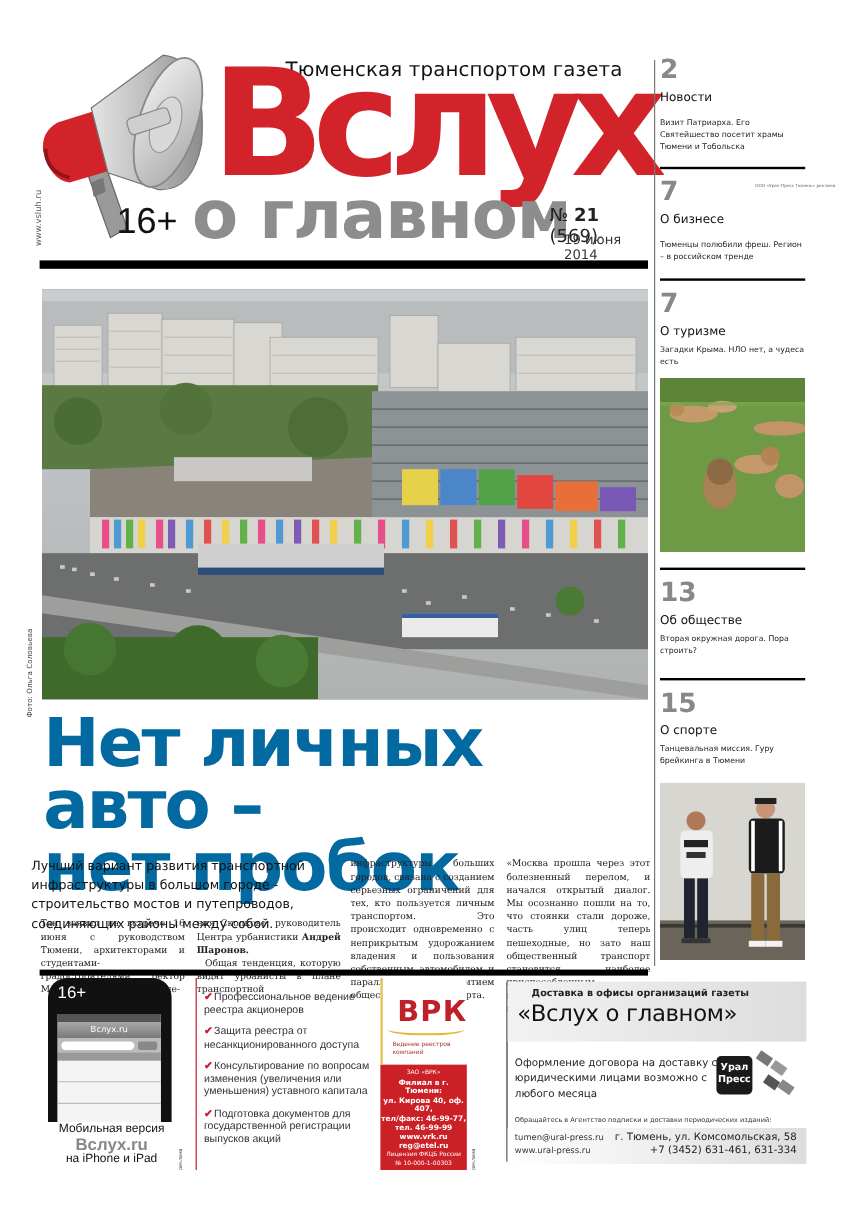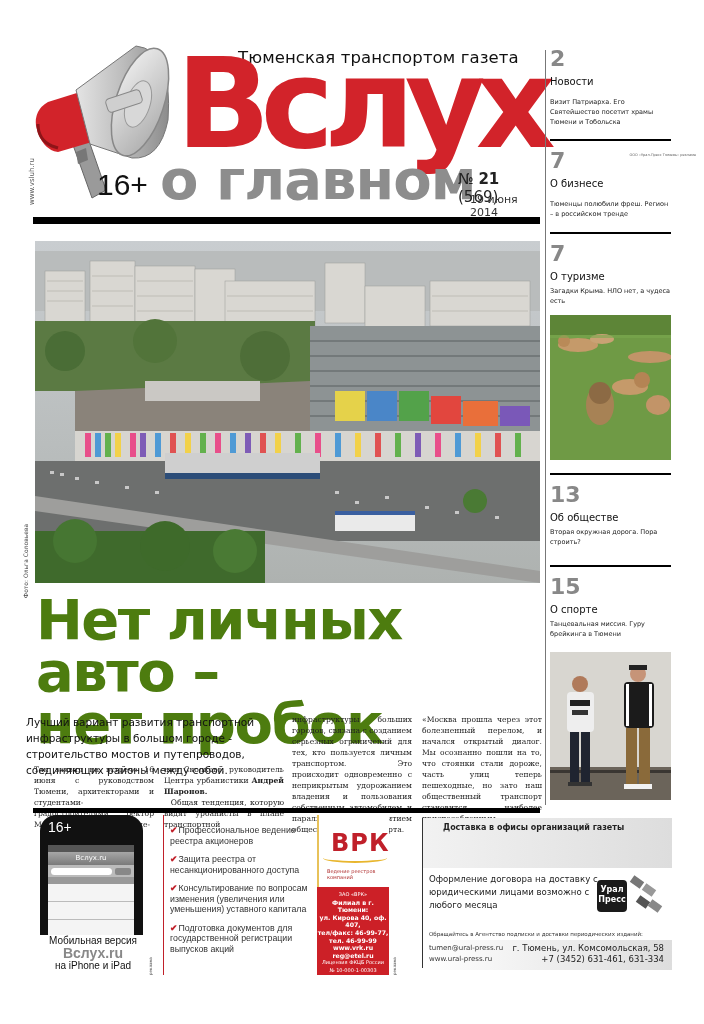--- a/index.html
+++ b/index.html
@@ -22,21 +22,21 @@
                    transform: rotate(-90deg); transform-origin: left top; white-space: nowrap; }
   .masthead-rule { position: absolute; left: 33px; top: 217px; width: 507px; height: 7px; background: #000; }
 
   
   .main-photo { position: absolute; left: 35px; top: 241px; width: 505px; height: 342px; overflow: hidden; background: #9aa09a; }
   .photo-credit { position: absolute; left: 22px; top: 598px; font-size: 6px; color: #444;
                   transform: rotate(-90deg); transform-origin: left top; white-space: nowrap; }
 
   
   .headline { position: absolute; left: 36px; top: 594px; width: 500px; font-family: "DejaVu Sans", sans-serif;
-              font-size: 56px; line-height: 52px; color: #4d7c0f; letter-spacing: -1.5px; }
+              font-size: 56px; line-height: 52px; color: #0369a1; letter-spacing: -1.5px; }
   .lead { position: absolute; left: 26px; top: 714px; width: 256px; font-size: 10.5px; line-height: 16px; color: #111; }
   .body-cols { position: absolute; left: 34px; top: 764px; width: 250px; display: flex; gap: 10px; }
   .col { font-family: "DejaVu Serif", serif; font-size: 7.6px; line-height: 11px; color: #222; text-align: justify; }
   .col-a { width: 120px; }
   .col-b { width: 120px; }
   .body-cols-right { position: absolute; left: 292px; top: 714px; width: 250px; display: flex; gap: 10px; }
   .body-cols-right .col { width: 120px; }
   .col b { font-weight: bold; }
   .article-rule { position: absolute; left: 33px; top: 808px; width: 507px; height: 5px; background: #000; }
 
@@ -76,21 +76,21 @@
   .vrk-card .logo { position: absolute; left: 12px; top: 14px; font-size: 24px; font-weight: bold; color: #c0202a; letter-spacing: 1px; }
   .vrk-card .swoosh { position: absolute; left: 4px; top: 38px; width: 64px; height: 10px; border-bottom: 2px solid #e8b62e; border-radius: 0 0 50% 50%; }
   .vrk-card .slogan { position: absolute; left: 8px; top: 53px; font-size: 5px; color: #b03030; line-height: 6px; }
   .vrk-card .bottom { height: 88px; background: #cc2027; color: #fff; text-align: center; font-size: 6.2px; line-height: 7.6px; padding-top: 4px; font-weight: bold; }
   .vrk-card .bottom .small { font-weight: normal; font-size: 5px; }
 
   .ad-ural { position: absolute; left: 422px; top: 818px; width: 250px; height: 150px; border-left: 1px solid #333; }
   .ural-head { height: 50px; background: linear-gradient(90deg, #f2f2f2, #ddd); padding: 5px 0 0 8px; }
   .ural-head .h1 { font-size: 8px; font-weight: bold; color: #222; padding-left: 12px; }
   .ural-head .h2 { font-size: 19px; color: #111; letter-spacing: -0.3px; margin-top: 2px; }
-  .ural-body { position: relative; height: 60px; padding: 5px 0 0 6px; }
+  .ural-body { position: relative; height: 60px; padding: 12px 0 0 6px; }
   .ural-body .t { font-size: 8.6px; line-height: 13px; color: #222; width: 170px; }
   .ural-logo { position: absolute; left: 170px; top: 4px; width: 72px; height: 48px; }
   .ural-logo .box { position: absolute; left: 4px; top: 8px; width: 30px; height: 32px; background: #1a1a1a; border-radius: 4px; color: #fff; font-size: 8px; font-weight: bold; text-align: center; line-height: 10px; padding-top: 5px; }
   .ural-logo .petal { position: absolute; width: 12px; height: 8px; background: #777; transform: rotate(35deg); }
   .ural-contact-lead { font-size: 5.5px; color: #333; padding: 3px 0 0 6px; }
   .ural-contact { height: 30px; margin-top: 3px; background: linear-gradient(90deg, #fff, #ddd); display: flex; justify-content: space-between; padding: 3px 8px 0 6px; }
   .ural-contact .l { font-size: 7px; line-height: 11px; color: #333; }
   .ural-contact .r { font-size: 8.5px; line-height: 11px; color: #222; text-align: right; }
   .ural-foot { position: absolute; right: 8px; top: 153px; font-size: 3.5px; color: #666; }
 </style>
@@ -415,20 +415,21 @@
       <div class="small">№ 10-000-1-00303</div>
       <div class="small">от 12.03.2004</div>
     </div>
   </div>
 </section>
 <div class="ad-label-v" style="left:392px;top:975px;">реклама</div>
 
 <section class="ad-ural">
   <div class="ural-head">
     <div class="h1">Доставка в офисы организаций газеты</div>
+    <div class="h2">«Вслух о главном»</div>
   </div>
   <div class="ural-body">
     <div class="t">Оформление договора на доставку с юридическими лицами возможно с любого месяца</div>
     <div class="ural-logo">
       <div class="box">
         <div>Урал</div>
         <div>Пресс</div>
       </div>
       <div class="petal" style="left:38px;top:6px;"></div>
       <div class="petal" style="left:50px;top:14px;background:#999;"></div>

